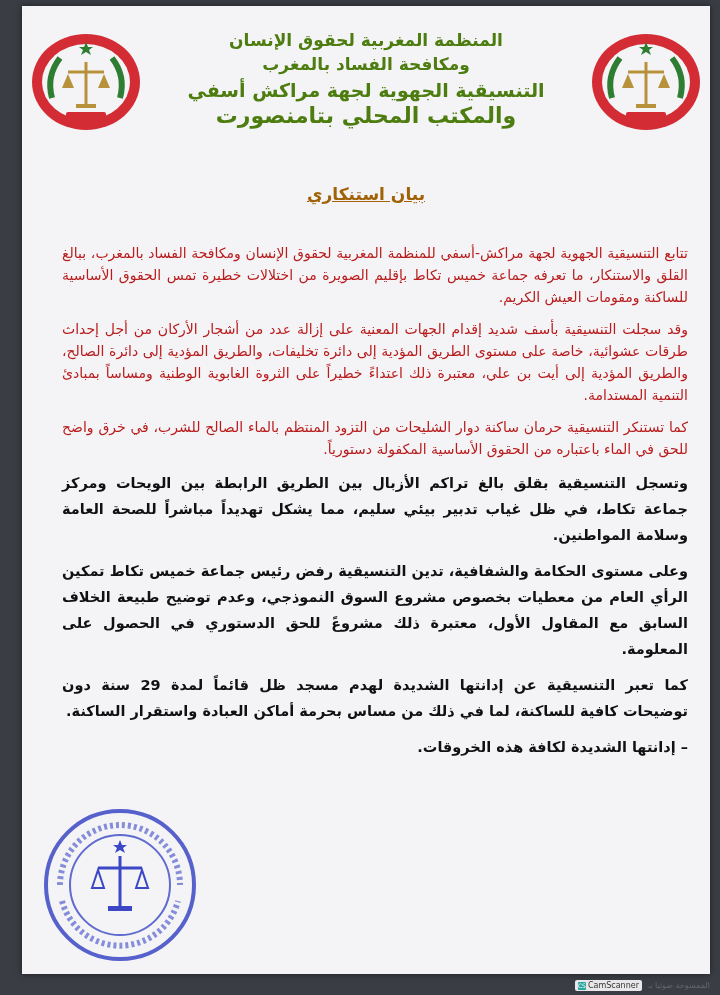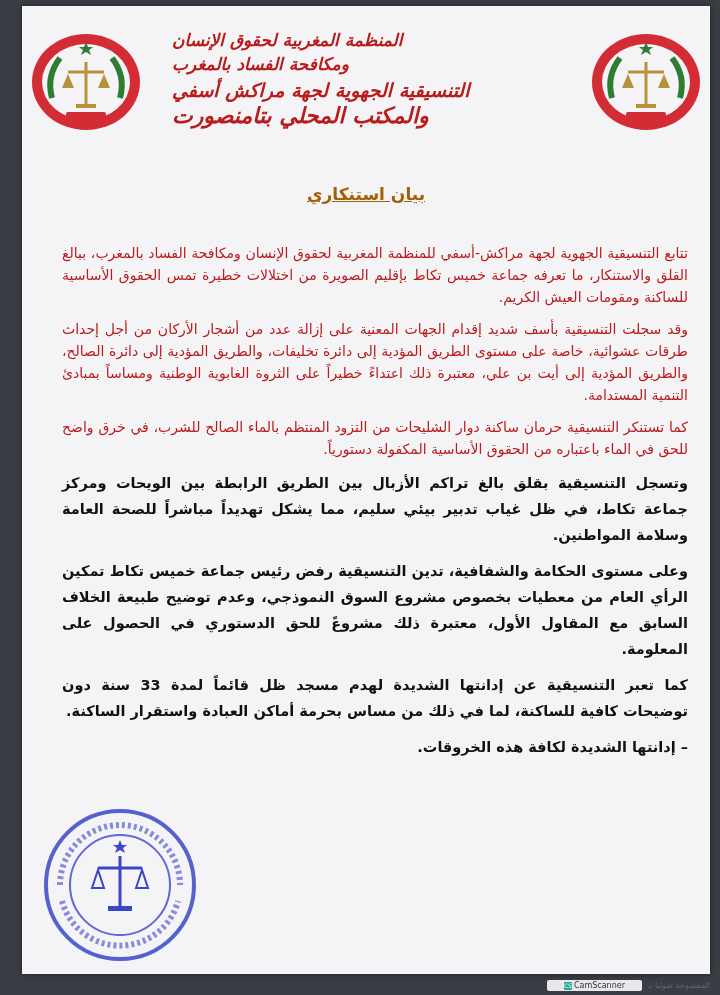--- a/index.html
+++ b/index.html
@@ -2,33 +2,33 @@
 <html><head>
 <meta charset="utf-8">
 <style>
   html, body { margin:0; padding:0; }
   body { width:720px; height:995px; background:#3a3d44; position:relative; overflow:hidden; font-family:"DejaVu Sans", sans-serif; }
   .page { position:absolute; left:22px; top:6px; width:688px; height:968px; background:#f4f4f7; box-shadow:0 0 6px rgba(0,0,0,.5); overflow:hidden; }
   .logo { position:absolute; width:112px; height:100px; border-radius:50%; }
   .logo-left { left:8px; top:26px; }
   .logo-right { left:568px; top:26px; }
   .logo svg { width:100%; height:100%; }
-  .header { position:absolute; left:150px; right:150px; top:22px; text-align:left; direction:rtl; color:#b91c1c; font-weight:bold;font-style:italic; }
+  .header { position:absolute; left:150px; right:150px; top:22px; text-align:center; direction:rtl; color:#4d7c0f; font-weight:bold; }
   .header .l1 { font-size:17px; line-height:24px; }
   .header .l2 { font-size:17px; line-height:24px; }
   .header .l3 { font-size:19px; line-height:28px; }
   .header .l4 { font-size:22px; line-height:24px; }
   .title { position:absolute; left:0; right:0; top:178px; text-align:center; direction:rtl; font-weight:bold; font-size:17px; color:#a16207; text-decoration:underline; }
   .body { position:absolute; left:40px; right:22px; top:236px; direction:rtl; text-align:justify; color:#111; }
   .para { font-size:14.5px; line-height:26px; margin:0 0 10px 0; font-weight:bold; }
   .para.faint { font-weight:normal; color:#b91c1c; font-size:14px; line-height:22px; }
   .stamp { position:absolute; left:18px; top:800px; width:160px; height:158px; }
   .stamp svg { width:100%; height:100%; }
   .footer { position:absolute; right:10px; bottom:4px; display:flex; align-items:center; gap:6px; direction:ltr; }
-  .cs-badge { background:#e8e8ea; border-radius:2px; padding:1px 17px; display:flex; align-items:center; gap:2px; font-size:8px; color:#333; }
+  .cs-badge { background:#e8e8ea; border-radius:2px; padding:1px 3px; display:flex; align-items:center; gap:2px; font-size:8px; color:#333; }
   .cs-icon { width:8px; height:8px; background:#2aa6a0; border-radius:1px; color:#fff; font-size:6px; line-height:8px; text-align:center; }
   .footer-note { font-size:8px; color:#666; direction:rtl; }
 </style>
 </head>
 <body>
 
 <div class="page">
 
   <div class="logo logo-left">
     <svg viewBox="0 0 112 100">
@@ -70,21 +70,21 @@
   </div>
 
   <div class="title">بيان استنكاري</div>
 
   <div class="body">
     <p class="para faint">تتابع التنسيقية الجهوية لجهة مراكش-أسفي للمنظمة المغربية لحقوق الإنسان ومكافحة الفساد بالمغرب، ببالغ القلق والاستنكار، ما تعرفه جماعة خميس تكاط بإقليم الصويرة من اختلالات خطيرة تمس الحقوق الأساسية للساكنة ومقومات العيش الكريم.</p>
     <p class="para faint">وقد سجلت التنسيقية بأسف شديد إقدام الجهات المعنية على إزالة عدد من أشجار الأركان من أجل إحداث طرقات عشوائية، خاصة على مستوى الطريق المؤدية إلى دائرة تخليفات، والطريق المؤدية إلى دائرة الصالح، والطريق المؤدية إلى أيت بن علي، معتبرة ذلك اعتداءً خطيراً على الثروة الغابوية الوطنية ومساساً بمبادئ التنمية المستدامة.</p>
     <p class="para faint">كما تستنكر التنسيقية حرمان ساكنة دوار الشليحات من التزود المنتظم بالماء الصالح للشرب، في خرق واضح للحق في الماء باعتباره من الحقوق الأساسية المكفولة دستورياً.</p>
     <p class="para">وتسجل التنسيقية بقلق بالغ تراكم الأزبال بين الطريق الرابطة بين الويحات ومركز جماعة تكاط، في ظل غياب تدبير بيئي سليم، مما يشكل تهديداً مباشراً للصحة العامة وسلامة المواطنين.</p>
     <p class="para">وعلى مستوى الحكامة والشفافية، تدين التنسيقية رفض رئيس جماعة خميس تكاط تمكين الرأي العام من معطيات بخصوص مشروع السوق النموذجي، وعدم توضيح طبيعة الخلاف السابق مع المقاول الأول، معتبرة ذلك مشروعً للحق الدستوري في الحصول على المعلومة.</p>
-    <p class="para">كما تعبر التنسيقية عن إدانتها الشديدة لهدم مسجد ظل قائماً لمدة 33 سنة دون توضيحات كافية للساكنة، لما في ذلك من مساس بحرمة أماكن العبادة واستقرار الساكنة.</p>
+    <p class="para">كما تعبر التنسيقية عن إدانتها الشديدة لهدم مسجد ظل قائماً لمدة 29 سنة دون توضيحات كافية للساكنة، لما في ذلك من مساس بحرمة أماكن العبادة واستقرار الساكنة.</p>
     <p class="para">– إدانتها الشديدة لكافة هذه الخروقات.</p>
   </div>
 
   <div class="stamp">
     <svg viewBox="0 0 160 158">
       <ellipse cx="80" cy="79" rx="74" ry="74" fill="none" stroke="#3b47c4" stroke-width="4" opacity="0.85"></ellipse>
       <ellipse cx="80" cy="79" rx="50" ry="50" fill="none" stroke="#3b47c4" stroke-width="2" opacity="0.8"></ellipse>
       <line x1="80" y1="50" x2="80" y2="100" stroke="#3b47c4" stroke-width="3"></line>
       <line x1="58" y1="62" x2="102" y2="62" stroke="#3b47c4" stroke-width="3"></line>
       <path d="M52 82 L58 64 L64 82 Z" fill="none" stroke="#3b47c4" stroke-width="2"></path>

